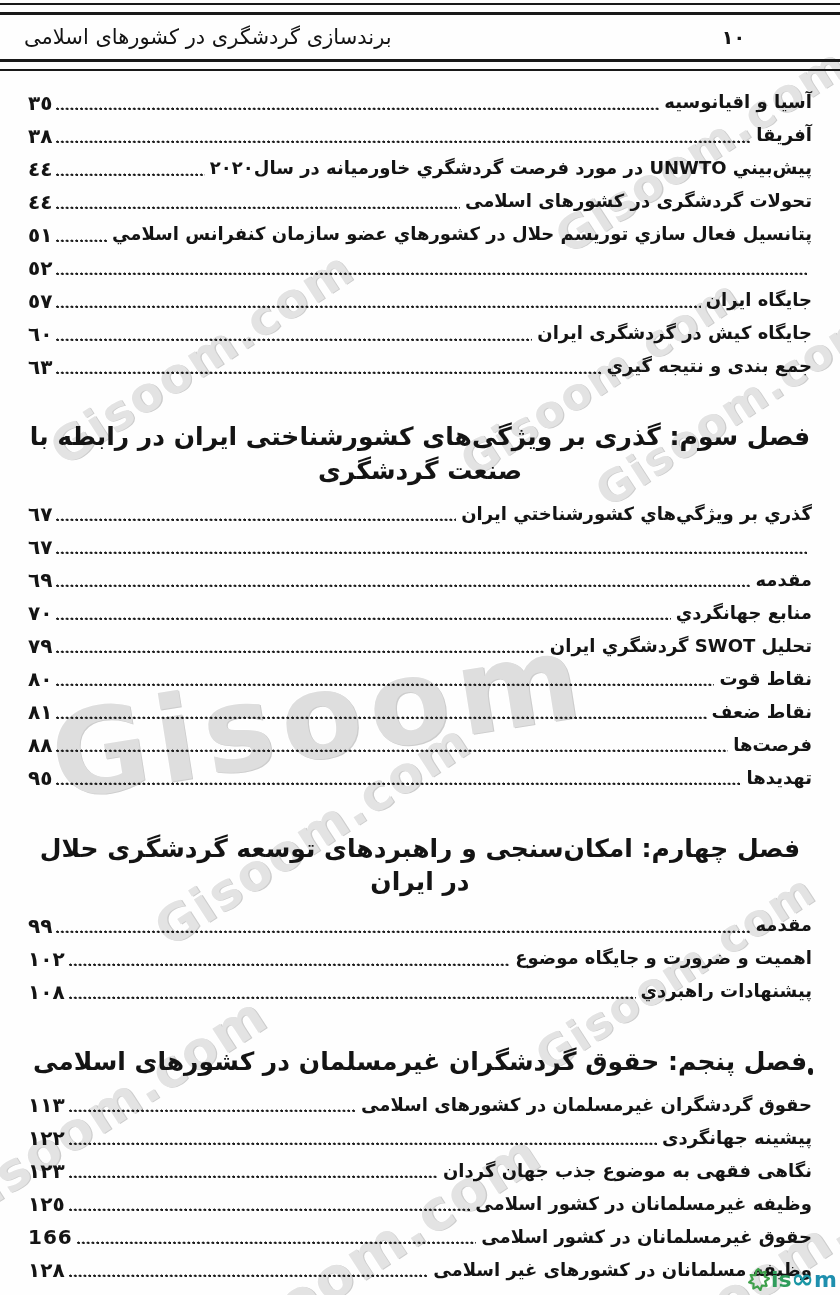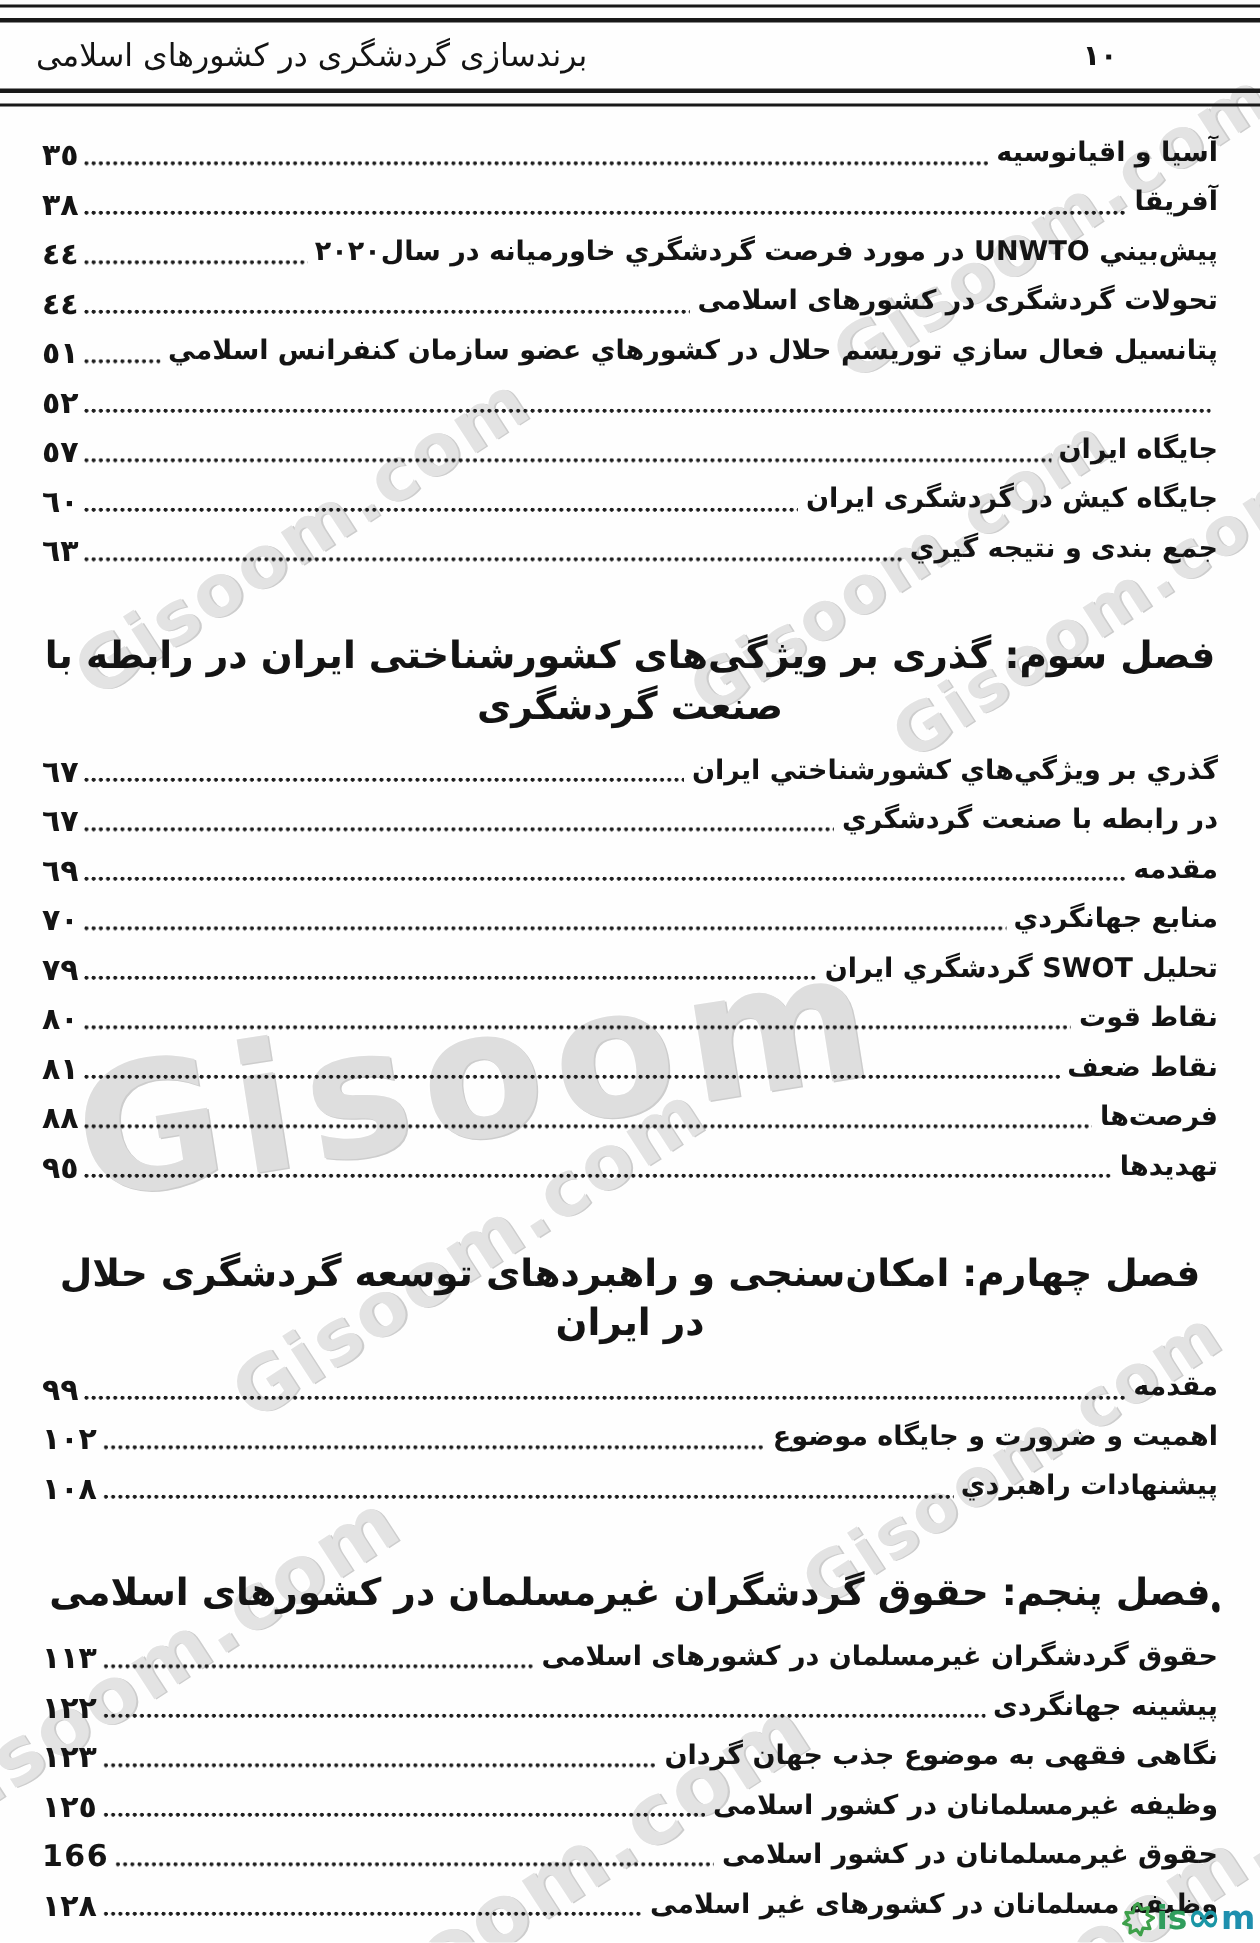--- a/index.html
+++ b/index.html
@@ -180,21 +180,20 @@
         <span class="leader"></span>
         <span class="row-page">٦٣</span>
       </div>
       <div class="chapter">فصل سوم: گذری بر ویژگی‌های کشورشناختی ایران در رابطه با صنعت گردشگری</div>
       <div class="row">
         <span class="row-text">گذري بر ویژگي‌هاي کشورشناختي ایران</span>
         <span class="leader"></span>
         <span class="row-page">٦٧</span>
       </div>
       <div class="row">
-        <span class="row-text">در رابطه با صنعت گردشگري</span>
         <span class="leader"></span>
         <span class="row-page">٦٧</span>
       </div>
       <div class="row">
         <span class="row-text">مقدمه</span>
         <span class="leader"></span>
         <span class="row-page">٦٩</span>
       </div>
       <div class="row">
         <span class="row-text">منابع جهانگردي</span>

